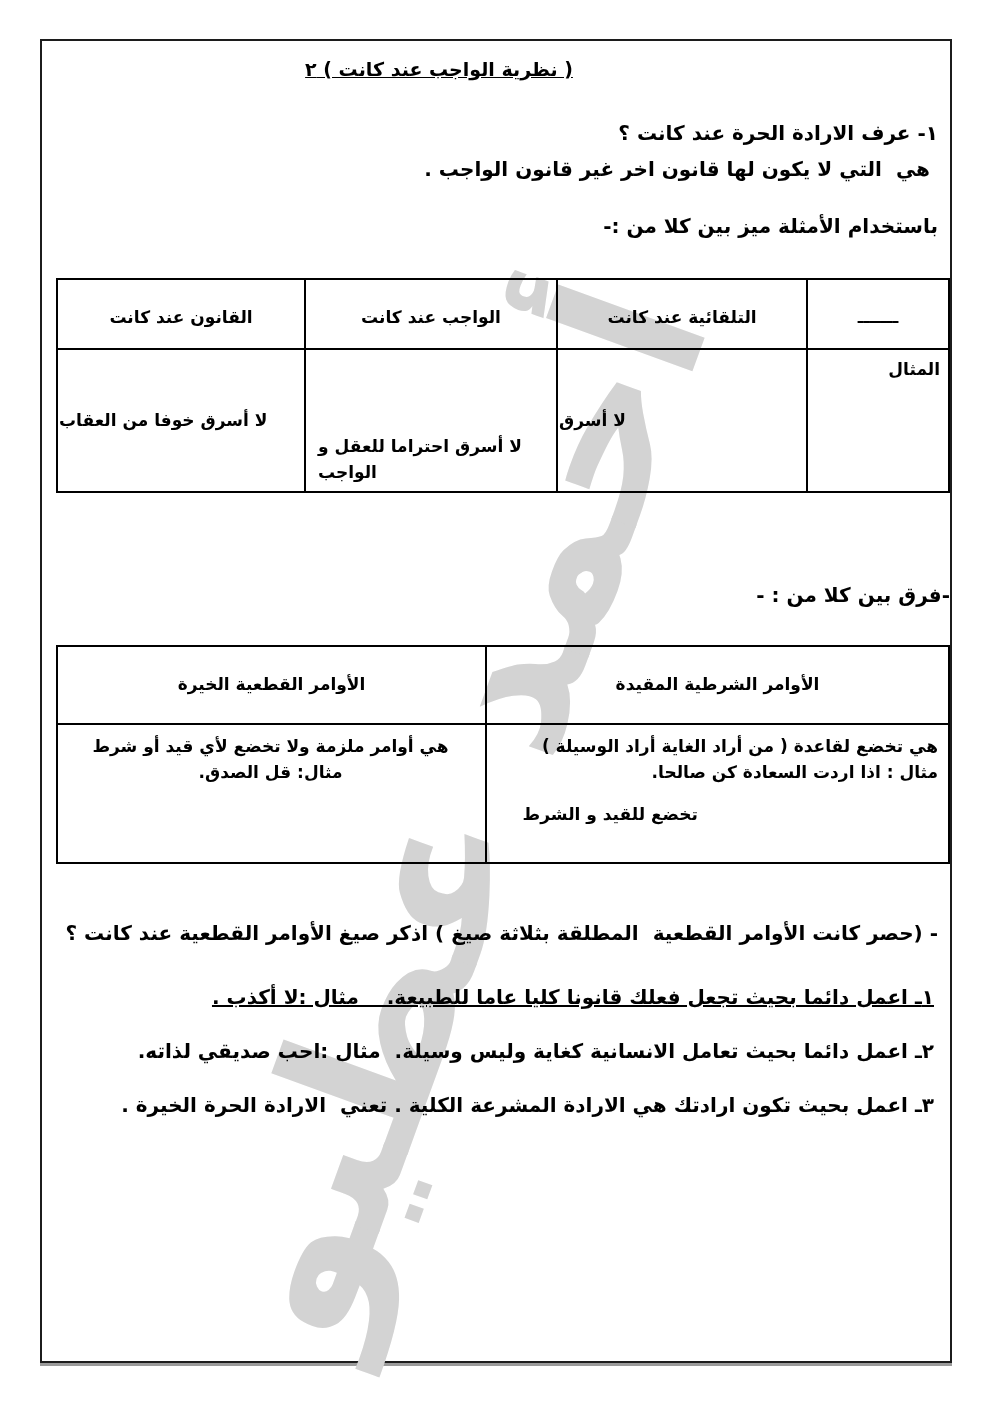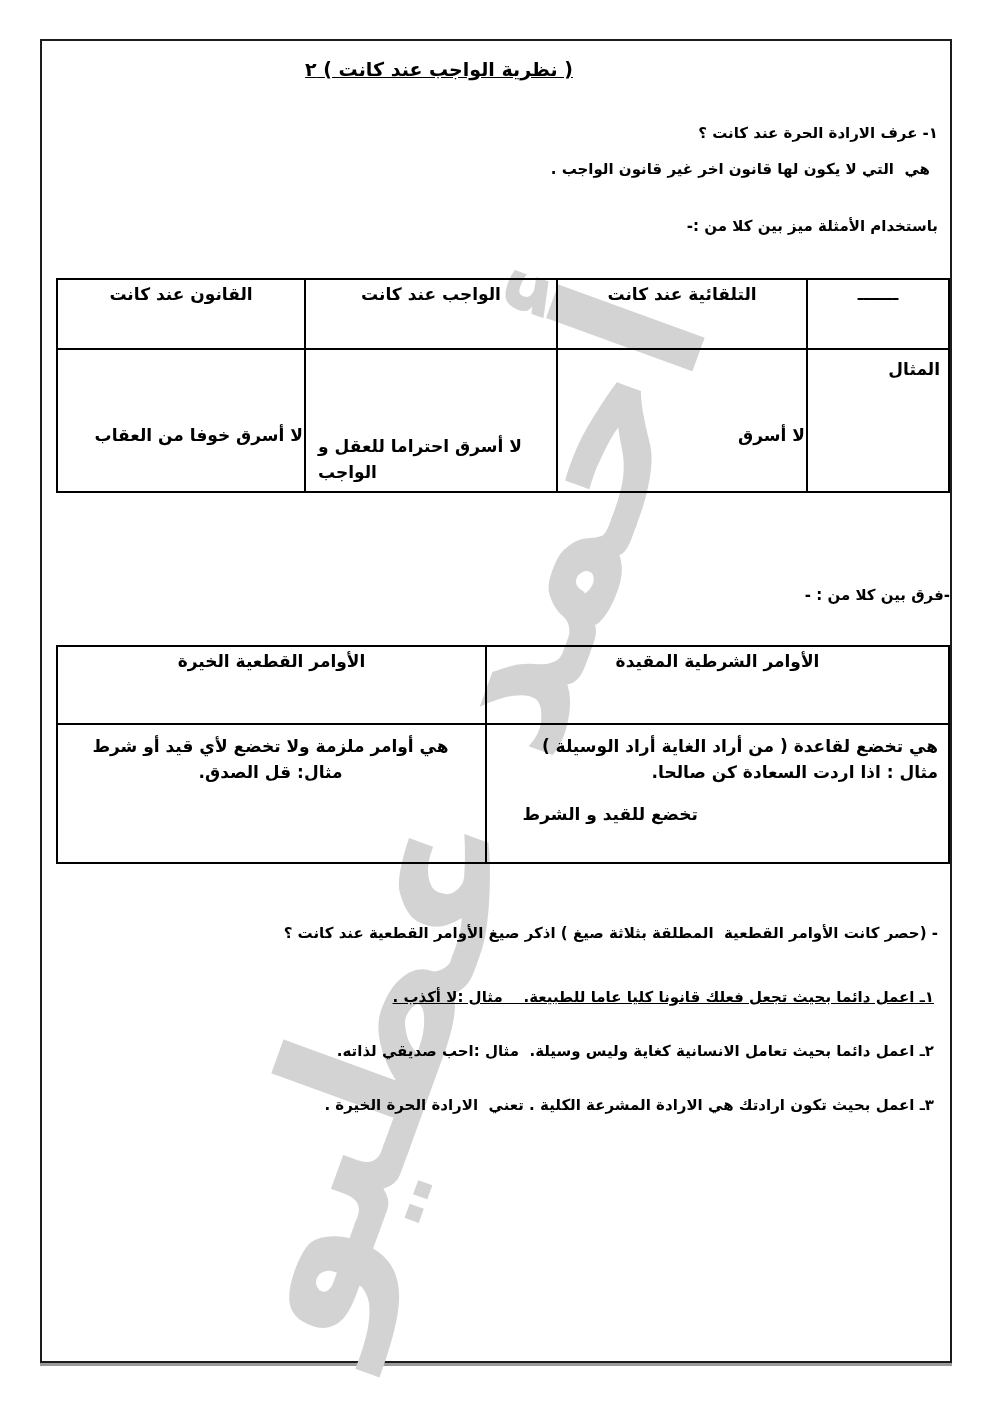--- a/index.html
+++ b/index.html
@@ -35,48 +35,48 @@
     color: #d3d3d3;
     text-align: center;
     white-space: nowrap;
     transform: rotate(-70deg);
     transform-origin: center center;
     z-index: 0;
     pointer-events: none;
   }
   .layer { position: absolute; z-index: 1; }
   .txt {
-    font-size: 15px;
+    font-size: 20px;
     line-height: 26px;
     white-space: pre-wrap;
     text-align: right;
   }
   .title {
     left: 40px; top: 56px; width: 912px;
     text-align: center;
     font-size: 19px;
     text-decoration: underline;
     transform: translateX(-57px);
   }
   table {
     border-collapse: collapse;
     table-layout: fixed;
     font-size: 17px;
     line-height: 26px;
   }
   td { border: 2px solid #000; box-sizing: border-box; }
   .t1 { left: 56px; top: 278px; }
   .t2 { left: 56px; top: 645px; }
-  td.h  { text-align: center; vertical-align: top; padding-top: 1px; }
+  td.h  { text-align: center; vertical-align: top; padding-top: 24px; }
   tr.t1-head { height: 70px; }
   tr.t1-body { height: 143px; }
   tr.t2-head { height: 78px; }
   tr.t2-body { height: 139px; }
   td.example-label { vertical-align: top; text-align: right; padding: 6px 8px 0 4px; }
-  td.c-center { vertical-align: top; text-align: right; padding-top: 72px; }
+  td.c-center { vertical-align: top; text-align: left; padding-top: 57px; }
   td.c-left {
     vertical-align: top; text-align: left;
     padding: 83px 8px 0 12px;
     white-space: pre-line;
   }
   td.cond { vertical-align: top; text-align: right; padding: 8px 10px 0 6px; }
   .cond-lines { white-space: pre-line; }
   .cond-note { margin-top: 16px; margin-left: 0; margin-right: 240px; text-align: right; }
   td.cat {
     vertical-align: top; text-align: center;

